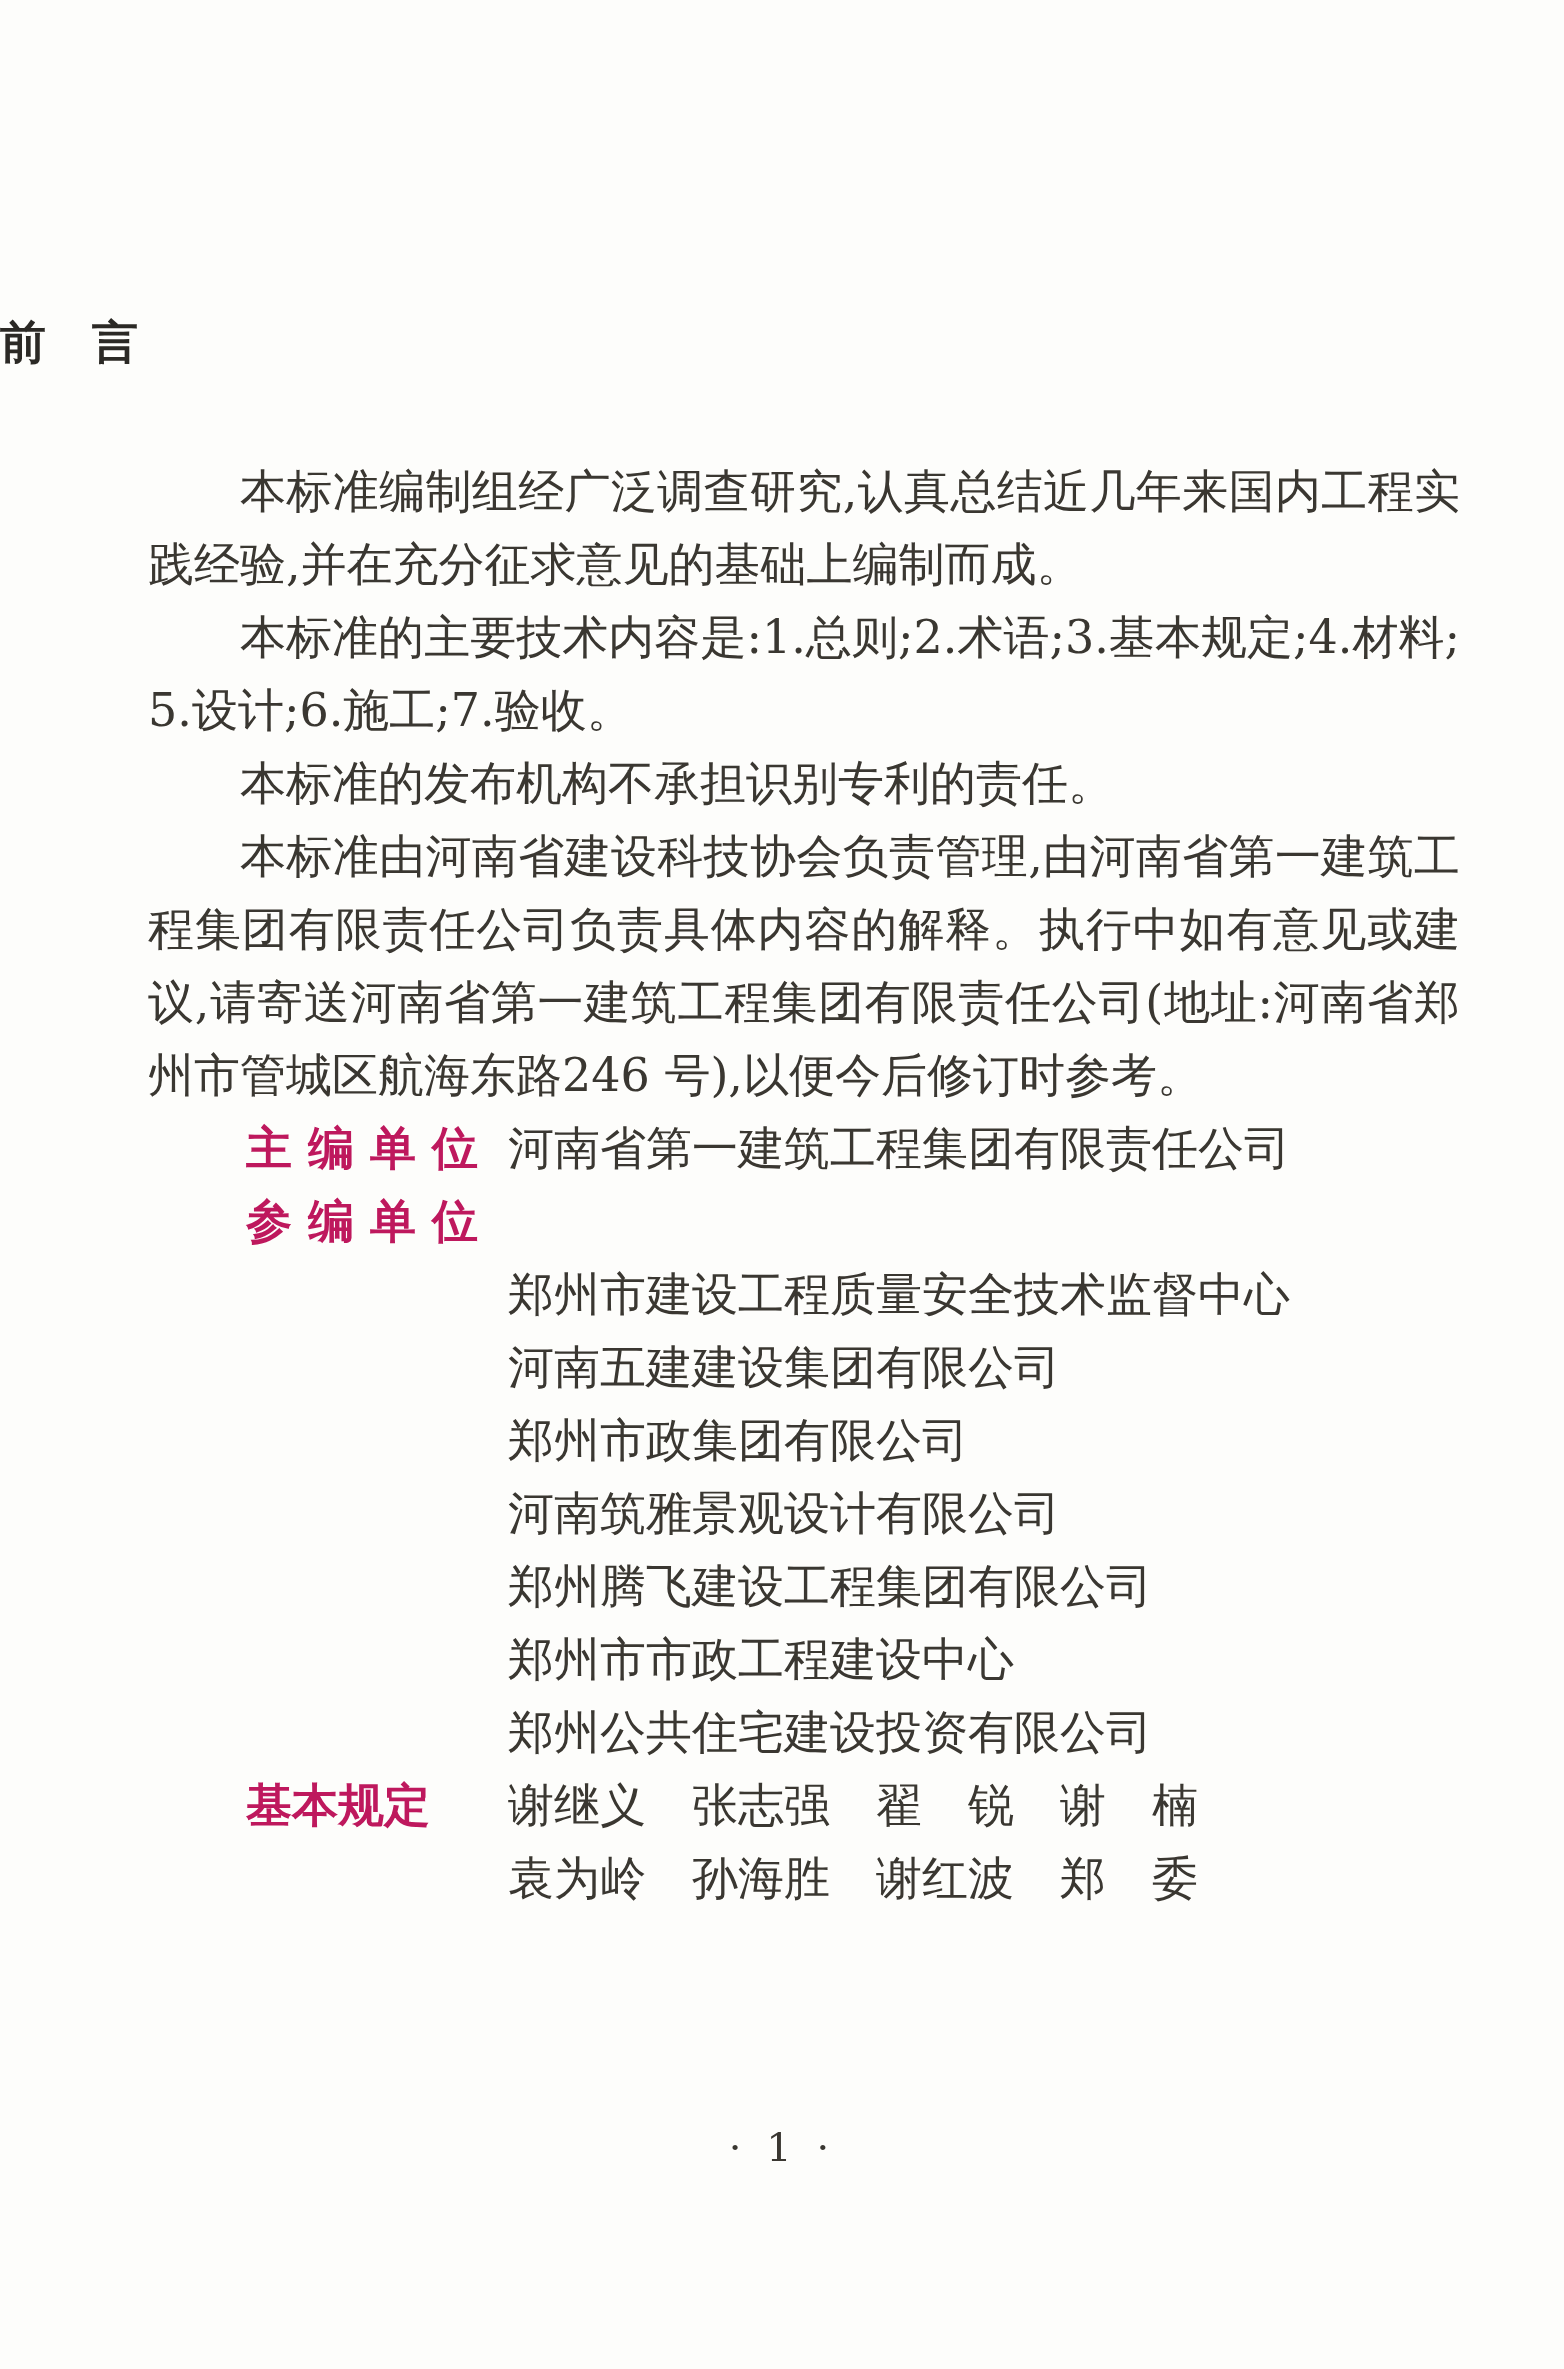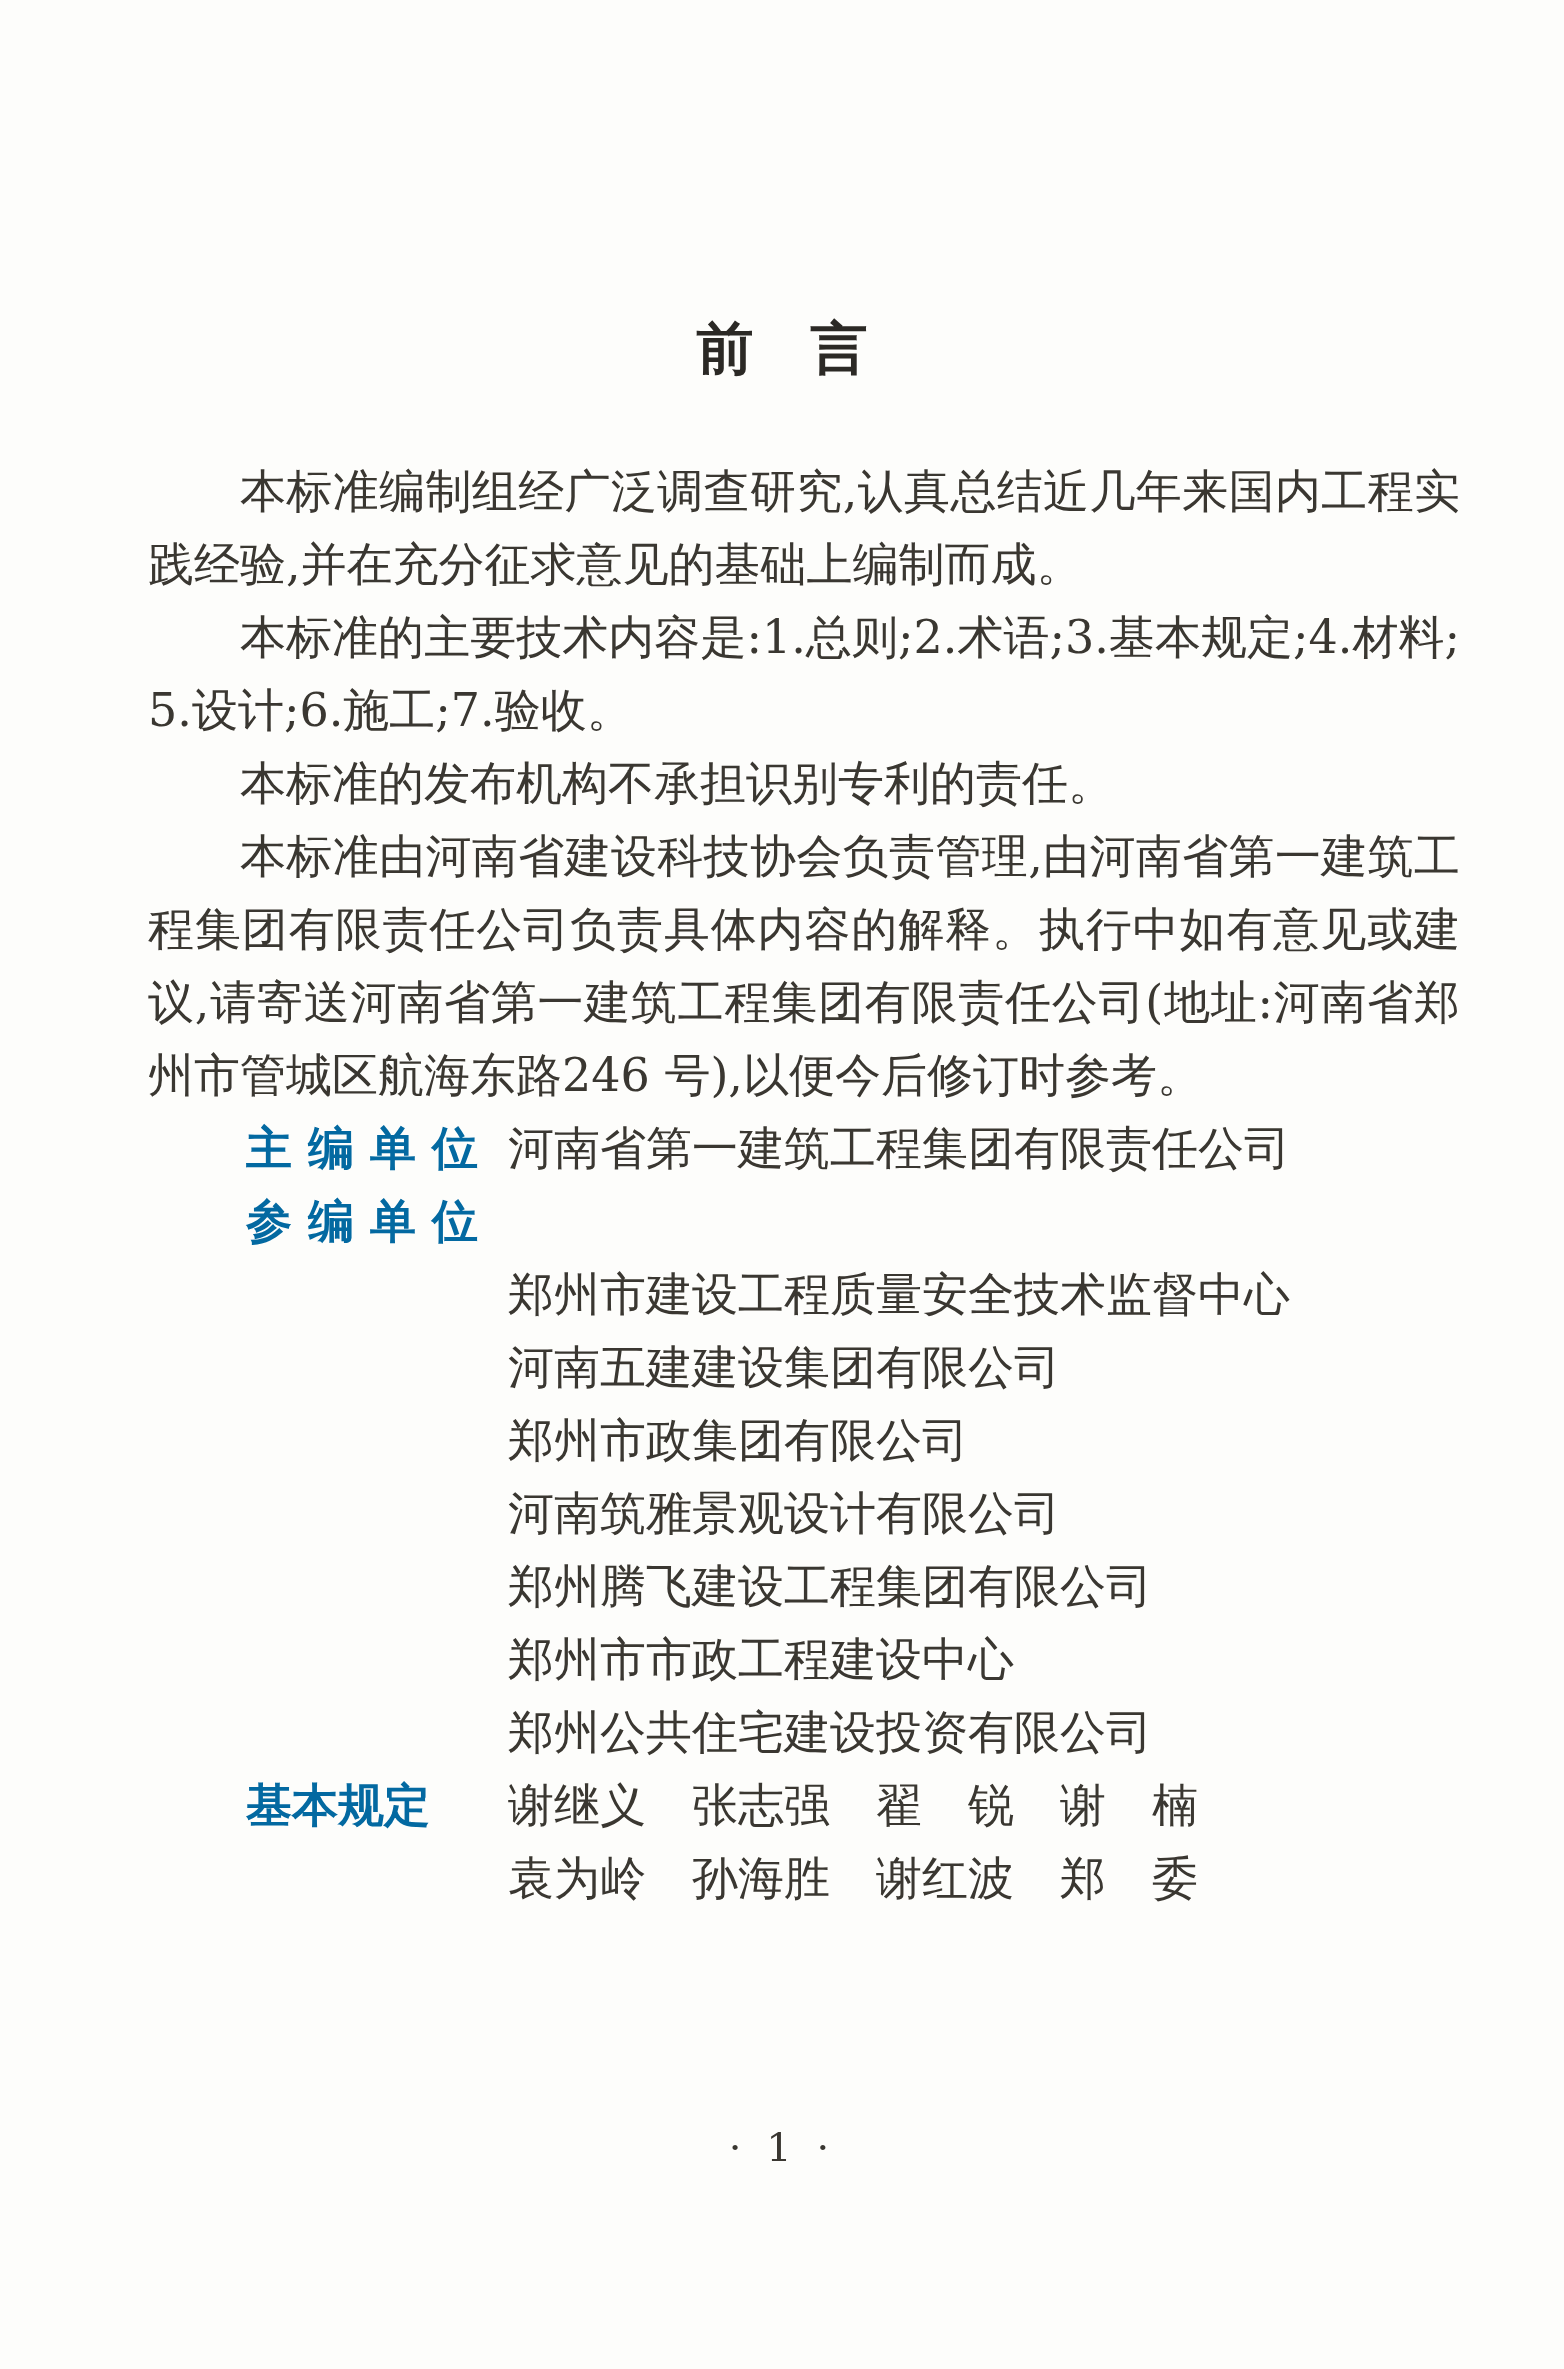--- a/index.html
+++ b/index.html
@@ -12,24 +12,24 @@
     background: #fdfdfb;
     font-family: "DejaVu Serif", "Liberation Serif", serif;
     color: #3a3731;
     overflow: hidden;
   }
   .doc-title {
     position: absolute;
     top: 317px;
     left: 0;
     width: 100%;
-    text-align: center;
+    text-align: left;
     font-family: "DejaVu Sans", "Liberation Sans", sans-serif;
     font-weight: bold;
-    font-size: 57px;
+    font-size: 46px;
     line-height: 1.1;
     color: #2b2925;
   }
   .content {
     position: absolute;
     left: 148px;
     top: 455px;
     width: 1312px;
     font-size: 46px;
     line-height: 73px;
@@ -40,21 +40,21 @@
     text-indent: 92px;
     margin: 0;
     word-break: break-all;
   }
   .credit-row { display: flex; align-items: baseline; }
   .credit-label {
     flex: 0 0 232px;
     margin-left: 98px;
     font-family: "DejaVu Sans", "Liberation Sans", sans-serif;
     font-weight: bold;
-    color: #0369a1;
+    color: #be185d;
     white-space: pre;
     text-align: justify;
   }
   .credit-value {
     margin-left: 30px;
     white-space: pre;
   }
   .page-number {
     position: absolute;
     top: 2124px;

